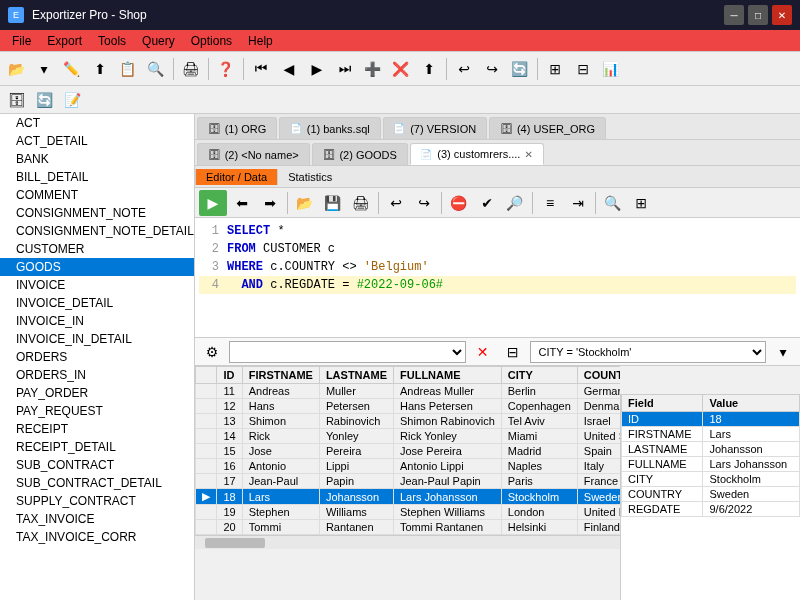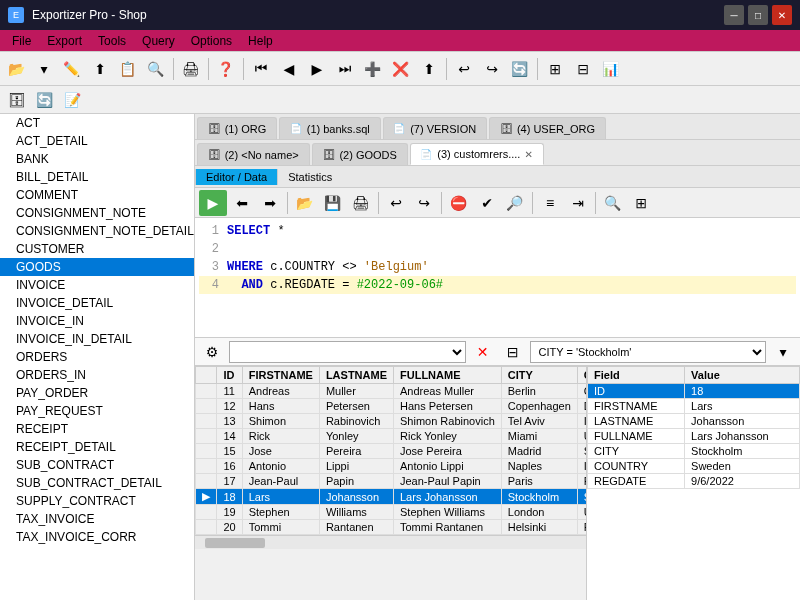--- a/index.html
+++ b/index.html
@@ -9,21 +9,21 @@
     .title-bar { background: #1a1a2e; color: white; height: 30px; display: flex; align-items: center; padding: 0 8px; gap: 8px; font-size: 12px; }
     .title-bar .app-icon { width: 16px; height: 16px; background: #4a9eff; border-radius: 2px; display: flex; align-items: center; justify-content: center; font-size: 9px; color: white; flex-shrink: 0; }
     .title-bar .title { flex: 1; }
     .title-bar .win-controls { display: flex; gap: 4px; }
     .win-btn { width: 20px; height: 20px; border: none; cursor: pointer; display: flex; align-items: center; justify-content: center; font-size: 10px; border-radius: 2px; }
     .win-btn.min { background: #555; color: white; }
     .win-btn.max { background: #555; color: white; }
     .win-btn.close { background: #c42b1c; color: white; }
 
     
-    .menu-bar { background: #be185d; border-bottom: 1px solid #ccc; height: 22px; display: flex; align-items: center; padding: 0 4px; }
+    .menu-bar { background: #ef4444; border-bottom: 1px solid #ccc; height: 22px; display: flex; align-items: center; padding: 0 4px; }
     .menu-item { padding: 2px 8px; cursor: pointer; font-size: 12px; }
 
     
     .toolbar { background: #f0f0f0; border-bottom: 1px solid #ccc; height: 34px; display: flex; align-items: center; padding: 2px 4px; gap: 2px; }
     .tb-btn { width: 26px; height: 26px; border: 1px solid transparent; background: transparent; cursor: pointer; display: flex; align-items: center; justify-content: center; font-size: 14px; border-radius: 2px; }
     .tb-sep { width: 1px; height: 22px; background: #bbb; margin: 0 2px; }
 
     
     .toolbar2 { background: #f0f0f0; border-bottom: 1px solid #ccc; height: 28px; display: flex; align-items: center; padding: 2px 4px; gap: 2px; }
 
@@ -42,21 +42,21 @@
     .tabs-row { background: #e8e8e8; display: flex; align-items: flex-end; height: 26px; border-bottom: 1px solid #ccc; overflow: hidden; }
     .tab { height: 22px; padding: 0 10px; border: 1px solid #ccc; border-bottom: none; background: #d4d4d4; cursor: pointer; display: flex; align-items: center; font-size: 11px; margin-left: 2px; border-radius: 3px 3px 0 0; white-space: nowrap; gap: 4px; }
     .tab.active { background: white; border-bottom: 1px solid white; z-index: 1; }
     .tab-icon { font-size: 10px; }
     .tab-close { font-size: 10px; cursor: pointer; color: #666; }
 
     
     .tabs-row2 { background: #e8e8e8; display: flex; align-items: flex-end; height: 26px; border-bottom: 1px solid #ccc; overflow: hidden; }
     .editor-tab-row { background: #e8e8e8; display: flex; align-items: center; height: 22px; border-bottom: 1px solid #ccc; }
     .editor-tab { padding: 2px 10px; font-size: 11px; cursor: pointer; }
-    .editor-tab.active { background: #0ea5e9; border-right: 1px solid #ccc; border-left: 1px solid #ccc; }
+    .editor-tab.active { background: #f97316; border-right: 1px solid #ccc; border-left: 1px solid #ccc; }
 
     
     .editor-toolbar { background: #f0f0f0; border-bottom: 1px solid #ccc; height: 30px; display: flex; align-items: center; padding: 2px 4px; gap: 2px; }
 
     
     .sql-editor { background: white; font-family: 'Courier New', monospace; font-size: 12px; padding: 4px; flex: 1; overflow: auto; border-bottom: 1px solid #ccc; position: relative; min-height: 80px; max-height: 120px; }
     .sql-line { display: flex; gap: 8px; line-height: 18px; }
     .sql-linenum { color: #999; width: 20px; text-align: right; flex-shrink: 0; }
     .sql-kw { color: #0000cc; font-weight: bold; }
     .sql-str { color: #a16207; }
@@ -68,21 +68,21 @@
 
     
     .data-grid-section { flex: 1; display: flex; overflow: hidden; }
     .data-grid { flex: 1; overflow: auto; }
     .data-table { border-collapse: collapse; width: 100%; font-size: 11px; }
     .data-table th { background: #f0f0f0; border: 1px solid #ccc; padding: 2px 6px; text-align: left; white-space: nowrap; font-weight: bold; position: sticky; top: 0; z-index: 1; }
     .data-table td { border: 1px solid #ddd; padding: 1px 6px; white-space: nowrap; }
     .data-table tr.selected td { background: #0078d7; color: white; }
 
     
-    .right-panel { width: 214px; border-left: 1px solid #ccc; background: white; overflow: auto; flex-shrink: 0; }
+    .right-panel { width: 180px; border-left: 1px solid #ccc; background: white; overflow: auto; flex-shrink: 0; margin-top: 28px; }
     .right-table { border-collapse: collapse; width: 100%; font-size: 11px; }
     .right-table th { background: #f0f0f0; border: 1px solid #ccc; padding: 2px 6px; text-align: left; font-weight: bold; }
     .right-table td { border: 1px solid #ddd; padding: 1px 6px; }
     .right-table tr.selected td { background: #0078d7; color: white; }
 
     
     .sql-editor::-webkit-scrollbar, .data-grid::-webkit-scrollbar, .sidebar::-webkit-scrollbar, .right-panel::-webkit-scrollbar { width: 10px; height: 10px; }
     .sql-editor::-webkit-scrollbar-track, .data-grid::-webkit-scrollbar-track, .sidebar::-webkit-scrollbar-track, .right-panel::-webkit-scrollbar-track { background: #f0f0f0; }
     .sql-editor::-webkit-scrollbar-thumb, .data-grid::-webkit-scrollbar-thumb, .sidebar::-webkit-scrollbar-thumb, .right-panel::-webkit-scrollbar-thumb { background: #bbb; border-radius: 2px; }
 
@@ -245,20 +245,21 @@
       <button class="tb-btn">⊞</button>
     </div>
 
     <div class="sql-editor">
       <div class="sql-line">
         <span class="sql-linenum">1</span>
         <span><span class="sql-kw">SELECT</span> *</span>
       </div>
       <div class="sql-line">
         <span class="sql-linenum">2</span>
+        <span><span class="sql-kw">FROM</span> CUSTOMER c</span>
       </div>
       <div class="sql-line">
         <span class="sql-linenum">3</span>
         <span><span class="sql-kw">WHERE</span> c.COUNTRY &lt;&gt; <span class="sql-str">'Belgium'</span></span>
       </div>
       <div class="sql-line" style="background:#fff8cc;">
         <span class="sql-linenum">4</span>
         <span>&nbsp;&nbsp;<span class="sql-kw">AND</span> c.REGDATE = <span class="sql-hash">#2022-09-06#</span></span>
       </div>
     </div>

